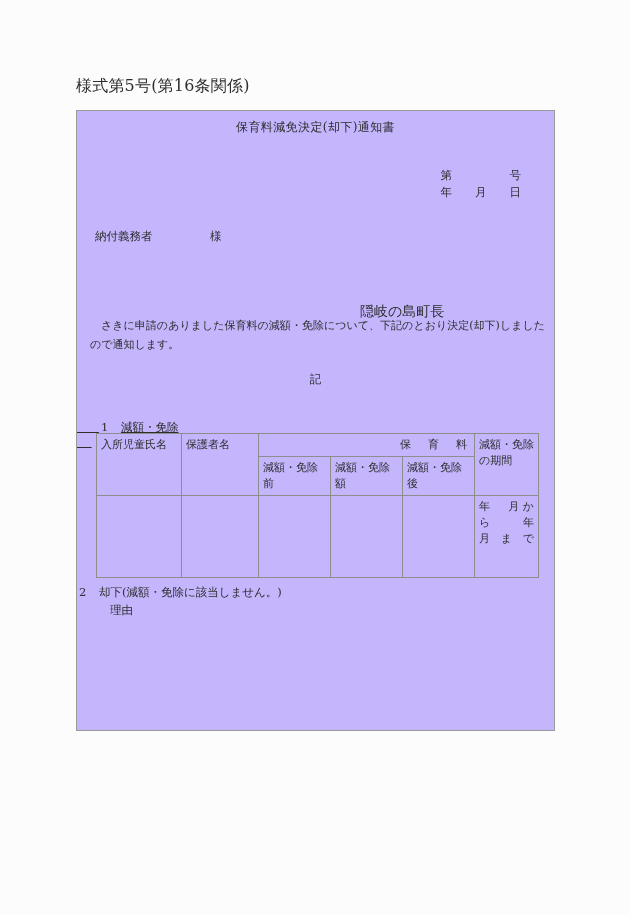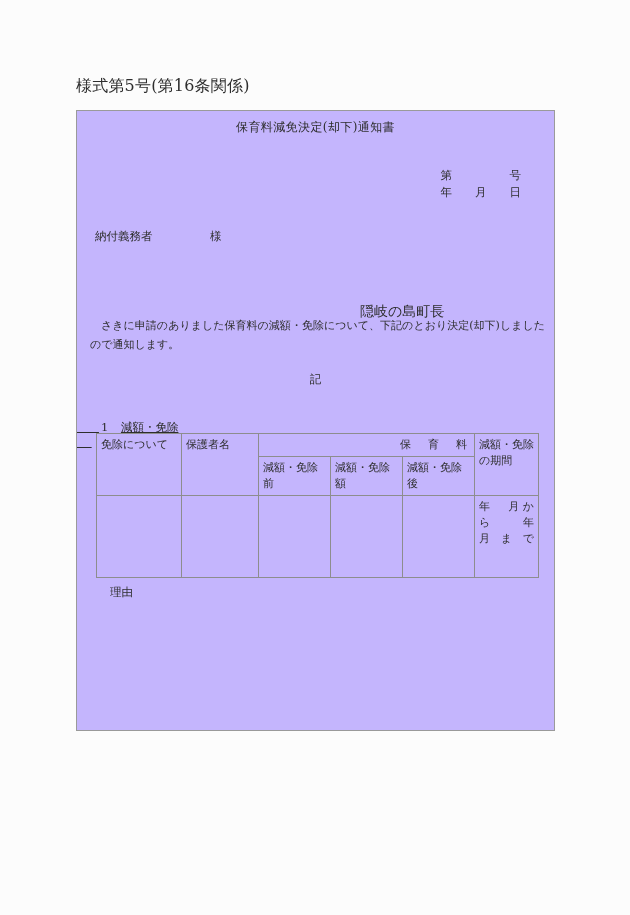--- a/index.html
+++ b/index.html
@@ -237,21 +237,21 @@
         <colgroup>
           <col class="col-child">
           <col class="col-parent">
           <col class="col-fee">
           <col class="col-fee">
           <col class="col-fee">
           <col class="col-period">
         </colgroup>
         <thead>
           <tr>
-            <th class="mid" rowspan="2">免除について</th>
+            <th class="mid" rowspan="2">入所児童氏名</th>
             <th class="mid" rowspan="2">保護者名</th>
             <th class="center-span" colspan="3">保　育　料</th>
             <th class="mid" rowspan="2">減額・免除の期間</th>
           </tr>
           <tr>
             <th>減額・免除前</th>
             <th>減額・免除額</th>
             <th>減額・免除後</th>
           </tr>
         </thead>
@@ -264,17 +264,18 @@
             <td class="body-cell"></td>
             <td class="body-cell period-cell">
                 <span class="period-text">年　月から　年　月まで</span>
               </td>
           </tr>
         </tbody>
       </table>
     </div>
 
     <div class="section-2">
+      <span class="sec-line"><span class="sec-num">2</span><span>却下(減額・免除に該当しません。)</span></span>
       <span class="sec-line sec-sub">理由</span>
     </div>
 
   </div>
 </div>
 
 </body></html>

